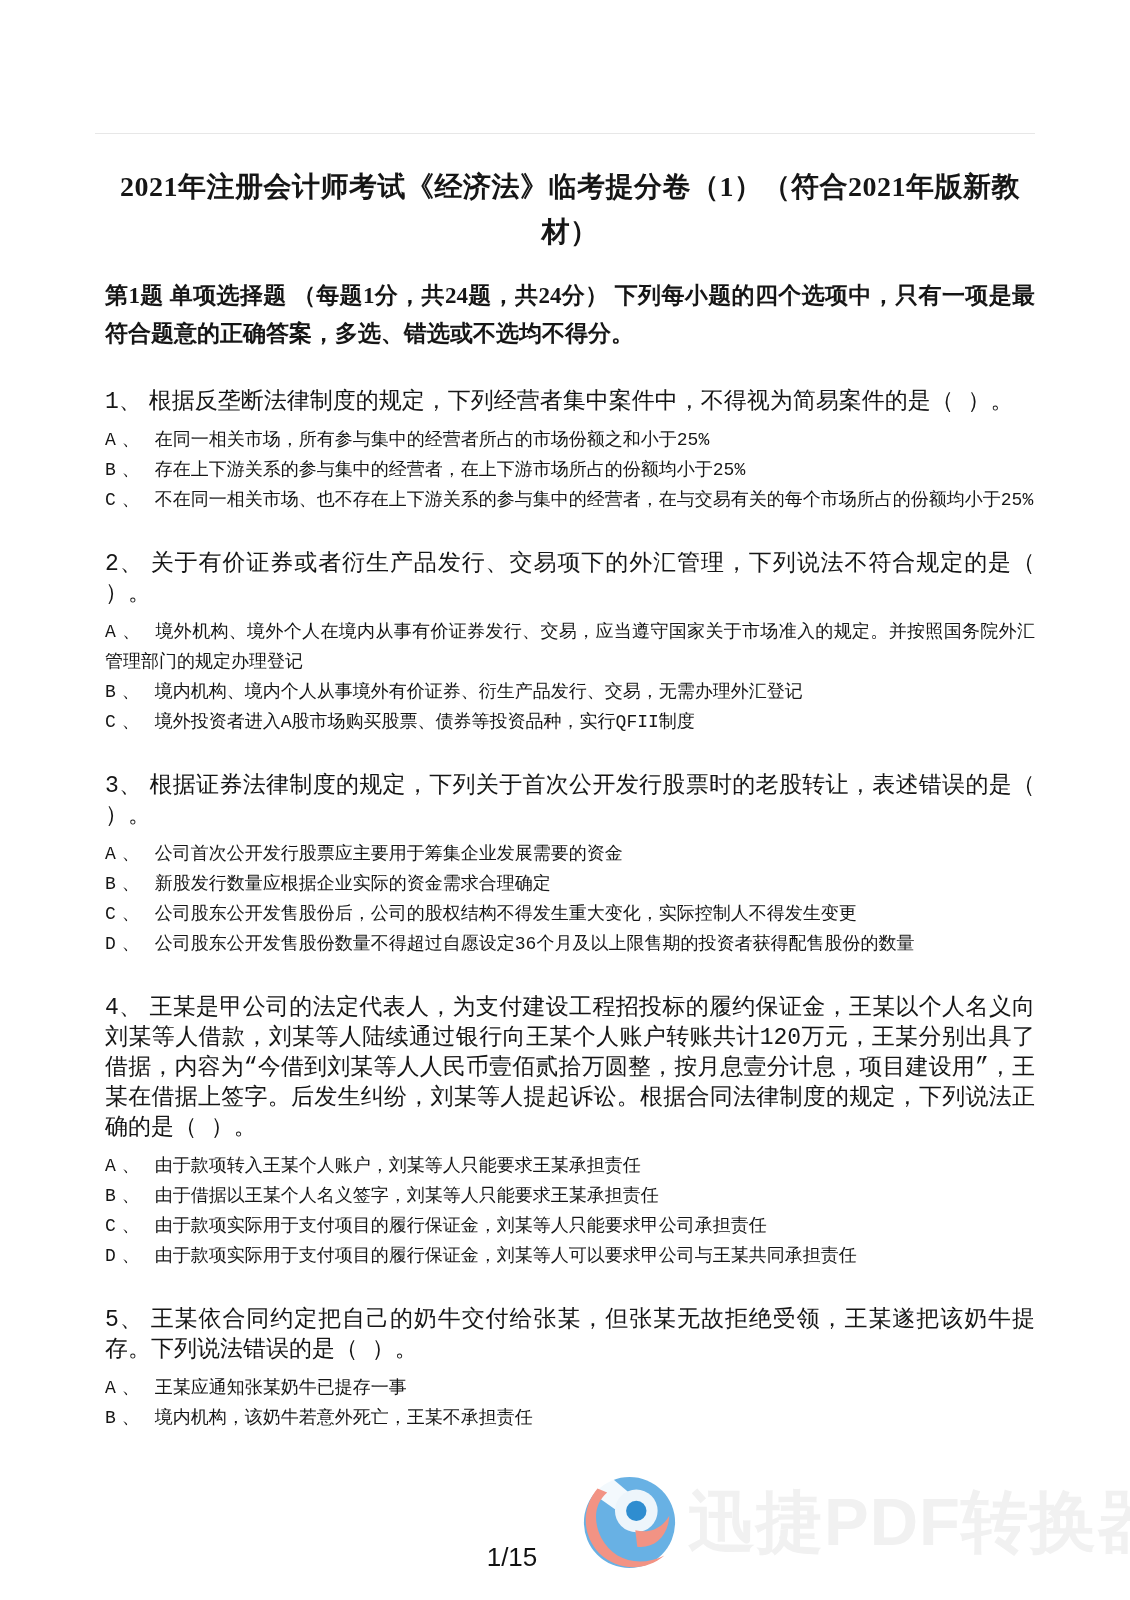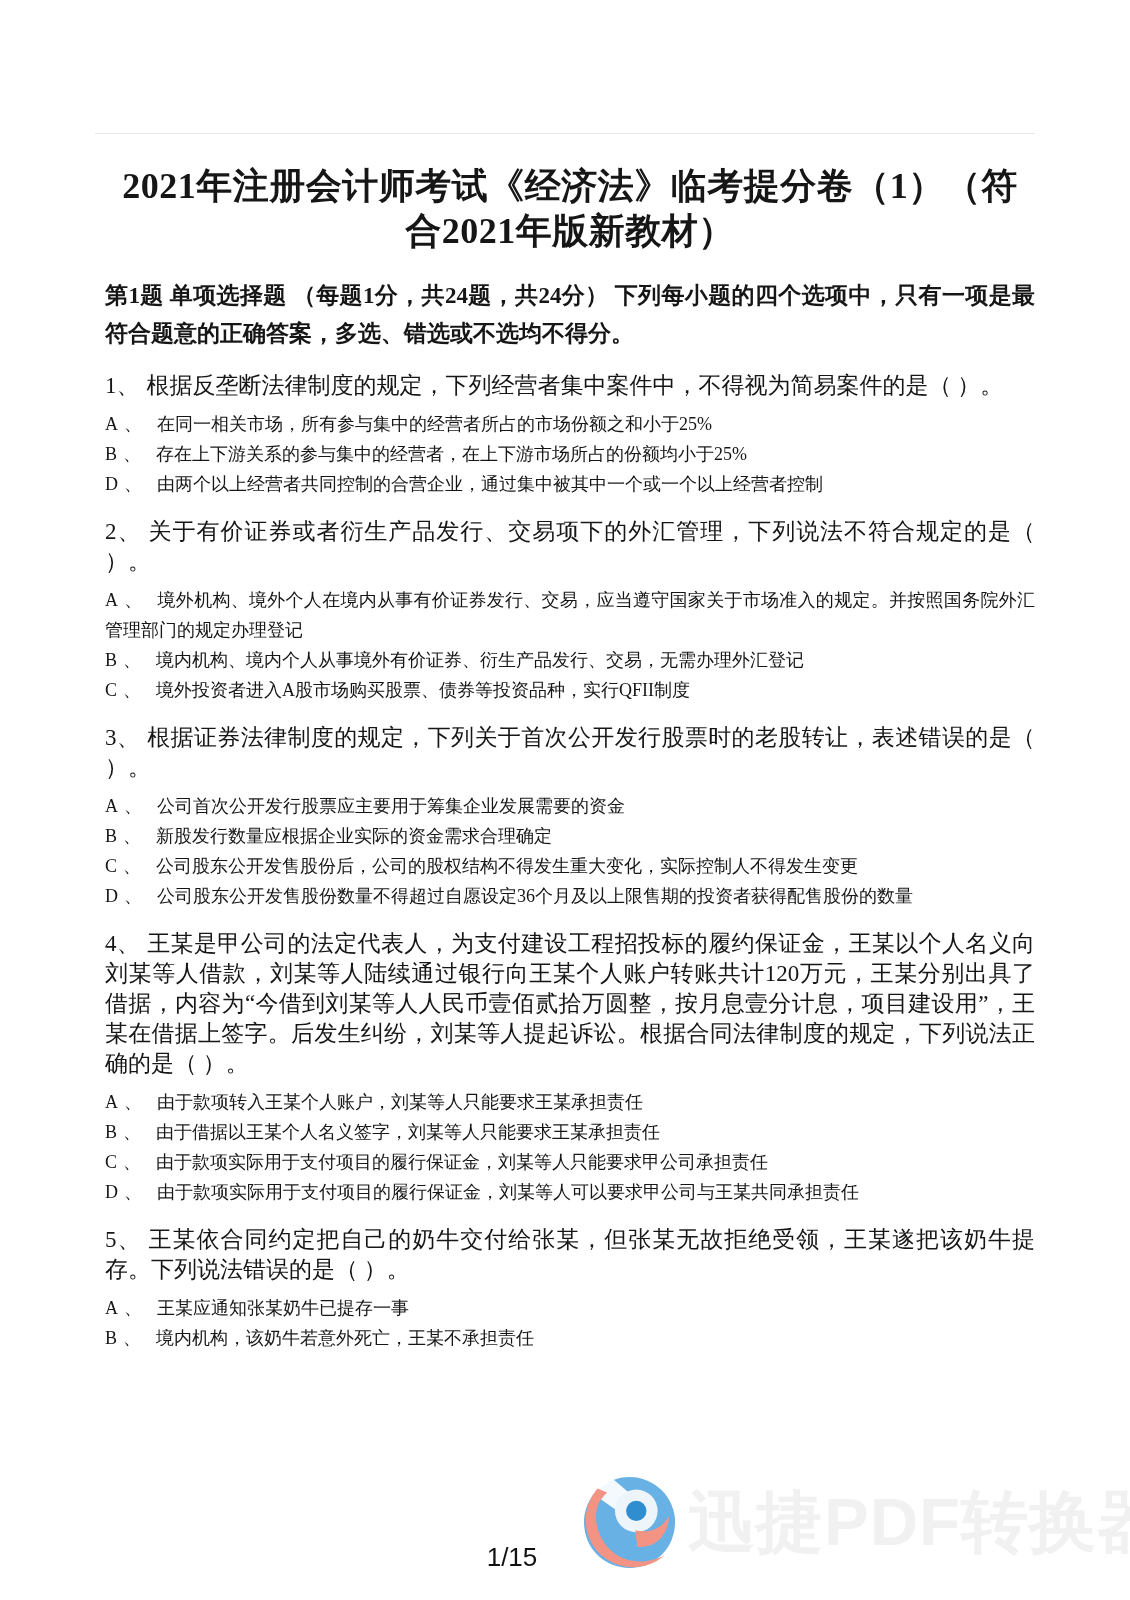--- a/index.html
+++ b/index.html
@@ -22,34 +22,34 @@
     height: 1px;
     background: #e7e7e7;
   }
   .content {
     position: relative;
     z-index: 1;
     padding: 164px 95px 0 105px;
     width: 100%;
   }
   .doc-title {
-    font-size: 36px;
+    font-size: 28px;
     line-height: 45px;
     font-weight: bold;
     text-align: center;
     letter-spacing: 0.5px;
   }
   .section-header {
     margin-top: 23px;
     font-size: 23px;
     font-weight: bold;
     line-height: 38px;
     text-align: justify;
   }
-  .question { margin-top: 18px; }
+  .question { margin-top: 34px; font-family: Liberation Mono, monospace; }
   .stem {
     font-size: 23px;
     line-height: 30px;
     text-align: justify;
   }
   .q-num { margin-right: 7px; }
   .options { margin-top: 8px; }
   .option {
     font-size: 18px;
     line-height: 30px;
@@ -99,21 +99,21 @@
 
   <div class="content">
     <h1 class="doc-title">2021年注册会计师考试《经济法》临考提分卷（1）（符合2021年版新教材）</h1>
     <p class="section-header">第1题 单项选择题 （每题1分，共24题，共24分） 下列每小题的四个选项中，只有一项是最符合题意的正确答案，多选、错选或不选均不得分。</p>
     <div id="question-list">
         <div class="question">
           <p class="stem"><span class="q-num">1、</span><span>根据反垄断法律制度的规定，下列经营者集中案件中，不得视为简易案件的是（ ）。</span></p>
           <div class="options">
             <p class="option"><span class="opt-label">A、</span><span>在同一相关市场，所有参与集中的经营者所占的市场份额之和小于25%</span></p>
             <p class="option"><span class="opt-label">B、</span><span>存在上下游关系的参与集中的经营者，在上下游市场所占的份额均小于25%</span></p>
-            <p class="option"><span class="opt-label">D、</span><span>由两个以上经营者共同控制的合营企业，通过集中被其中一个或一个以上经营者控制</span></p>
+            <p class="option"><span class="opt-label">C、</span><span>不在同一相关市场、也不存在上下游关系的参与集中的经营者，在与交易有关的每个市场所占的份额均小于25%</span></p>
           </div>
         </div>
         <div class="question">
           <p class="stem"><span class="q-num">2、</span><span>关于有价证券或者衍生产品发行、交易项下的外汇管理，下列说法不符合规定的是（ ）。</span></p>
           <div class="options">
             <p class="option"><span class="opt-label">A、</span><span>境外机构、境外个人在境内从事有价证券发行、交易，应当遵守国家关于市场准入的规定。并按照国务院外汇管理部门的规定办理登记</span></p>
             <p class="option"><span class="opt-label">B、</span><span>境内机构、境内个人从事境外有价证券、衍生产品发行、交易，无需办理外汇登记</span></p>
             <p class="option"><span class="opt-label">C、</span><span>境外投资者进入A股市场购买股票、债券等投资品种，实行QFII制度</span></p>
           </div>
         </div>

